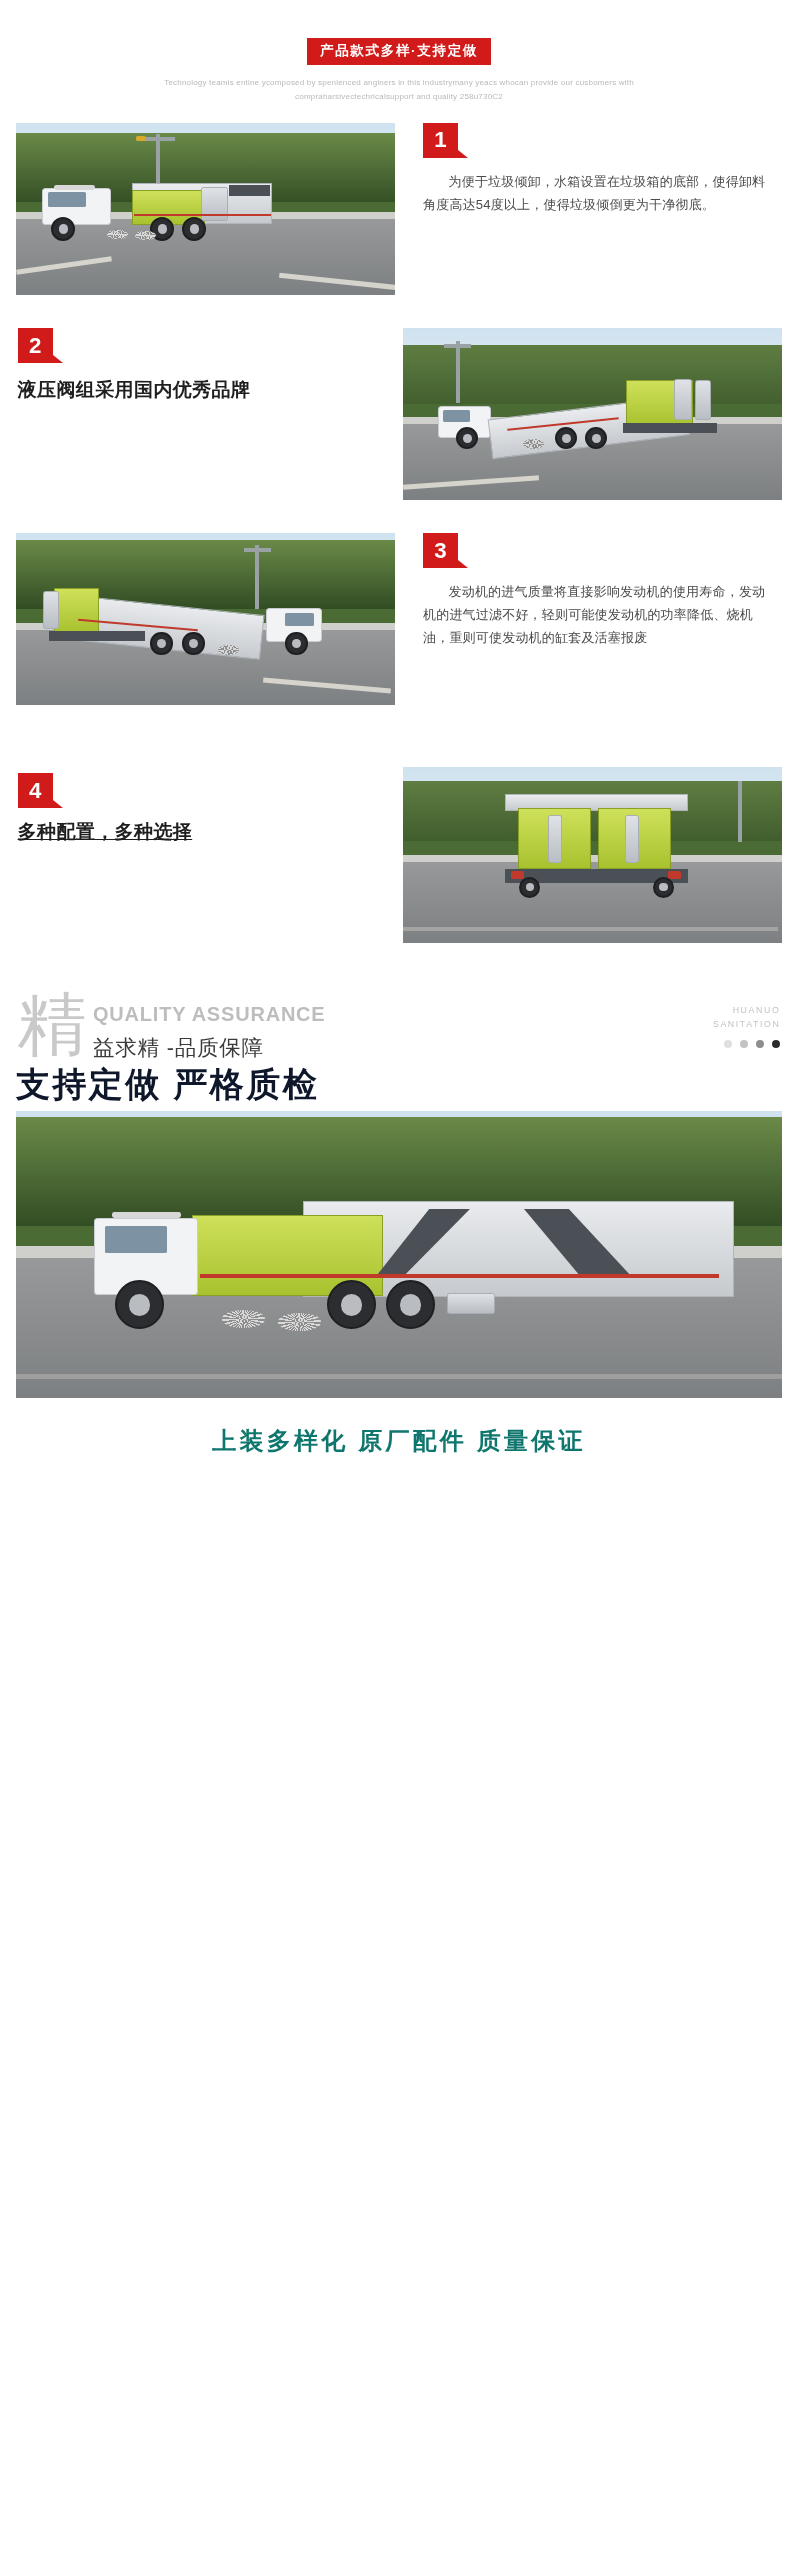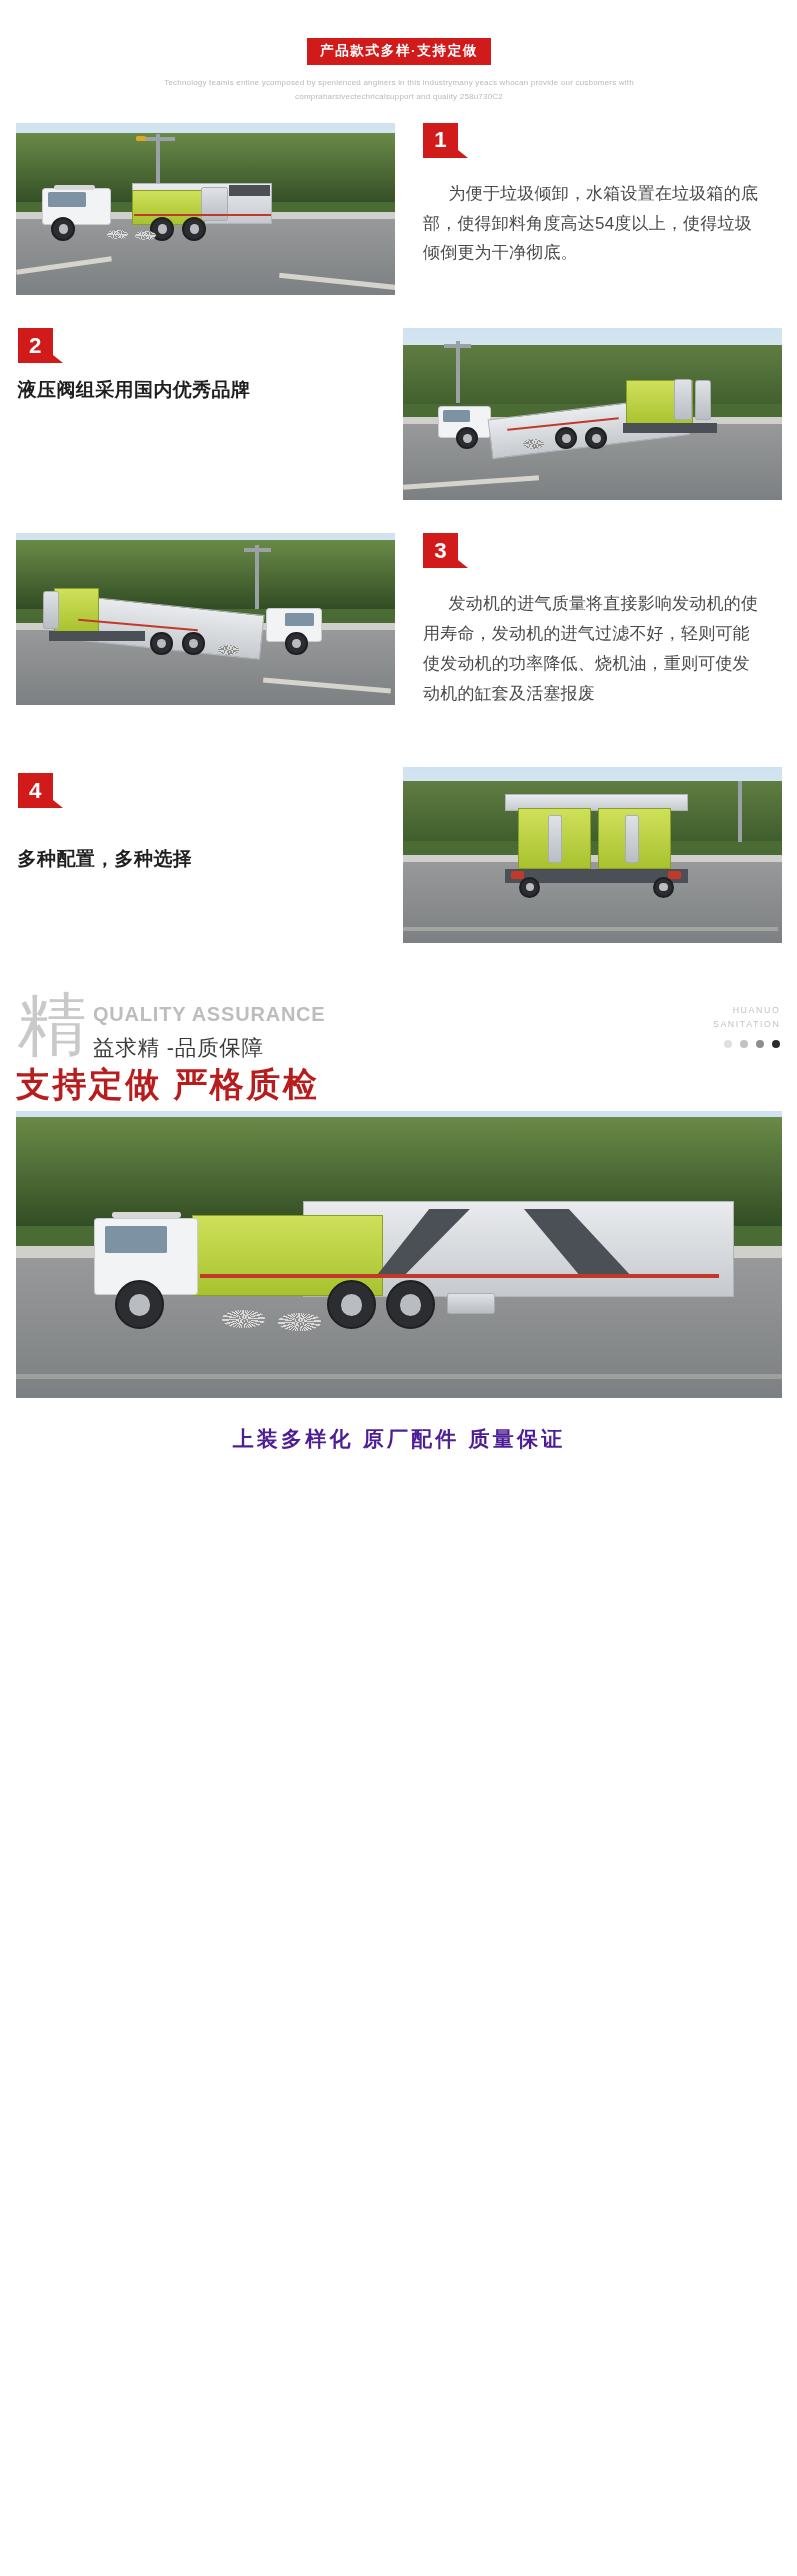--- a/index.html
+++ b/index.html
@@ -100,24 +100,24 @@
   }
   .feature-title {
     font-size: 19px;
     font-weight: bold;
     color: #1f1f1f;
     line-height: 1.35;
     margin-top: 14.4px;
     letter-spacing: 0.4px;
   }
   .feature-body {
-    font-size: 17px;
+    font-size: 13px;
     line-height: 1.75;
     color: #4a4a4a;
-    margin-top: 21px;
+    margin-top: 13px;
     text-indent: 25.5px;
     letter-spacing: 0.2px;
   }
 
   
   .quality {
     position: relative;
     width: 798px;
     height: 128px;
     margin-top: 21px;
@@ -166,38 +166,38 @@
     gap: 7.2px;
   }
   .dot { width: 8.8px; height: 8.8px; border-radius: 50%; }
   .headline2 {
     position: absolute;
     left: 16px;
     top: 83px;
     font-size: 34px;
     font-weight: bold;
     letter-spacing: 2.4px;
-    color: #b91c1c;
+    color: #0f172a;
   }
 
   
   .wide-photo {
     margin: 4.8px auto 0;
     width: 766px;
     height: 287px;
     overflow: hidden;
     background: #8a9099;
   }
 
   .footer {
     text-align: center;
-    font-size: 21px;
+    font-size: 24px;
     font-weight: bold;
     letter-spacing: 3.2px;
-    color: #4c1d95;
+    color: #0f766e;
     padding: 27px 0 17.6px;
   }
 
   
   .scene { position: absolute; inset: 0; }
   .sky      { position:absolute; left:0; right:0; top:0; height:46%;
               background: linear-gradient(#cfe2ef, #e8f1f6); }
   .treeline { position:absolute; left:0; right:0; top:18%; height:36%;
               background: linear-gradient(#5f7d42, #3f5c2c); }
   .treeline.dense { background: linear-gradient(#6a8a48, #2f4a22); }
@@ -361,21 +361,21 @@
           <div class="body-dark" style="left:0;top:75px;width:183px;height:14.4px;"></div>
           <div class="lamp" style="left:6.4px;top:77px;width:12.8px;height:8px;background:#c0392b;"></div>
           <div class="lamp" style="left:163px;top:77px;width:12.8px;height:8px;background:#c0392b;"></div>
           <div class="wheel" style="left:14.4px;top:83px;width:21px;height:21px;"></div>
           <div class="wheel" style="left:148px;top:83px;width:21px;height:21px;"></div>
         </div>
       </div>
     </div>
     <div class="text-col left" style="top:6.4px;">
       <div class="badge">4</div>
-      <div class="feature-title" style="margin-top:38px;">多种配置，多种选择</div>
+      <div class="feature-title" style="margin-top:11px;text-decoration:underline;">多种配置，多种选择</div>
     </div>
   </div>
 
   <div class="quality">
     <div class="big-char">精</div>
     <div class="q-eng">QUALITY ASSURANCE</div>
     <div class="q-cn">益求精 -品质保障</div>
     <div class="brand">
       <div>HUANUO</div>
       <div>SANITATION</div>

